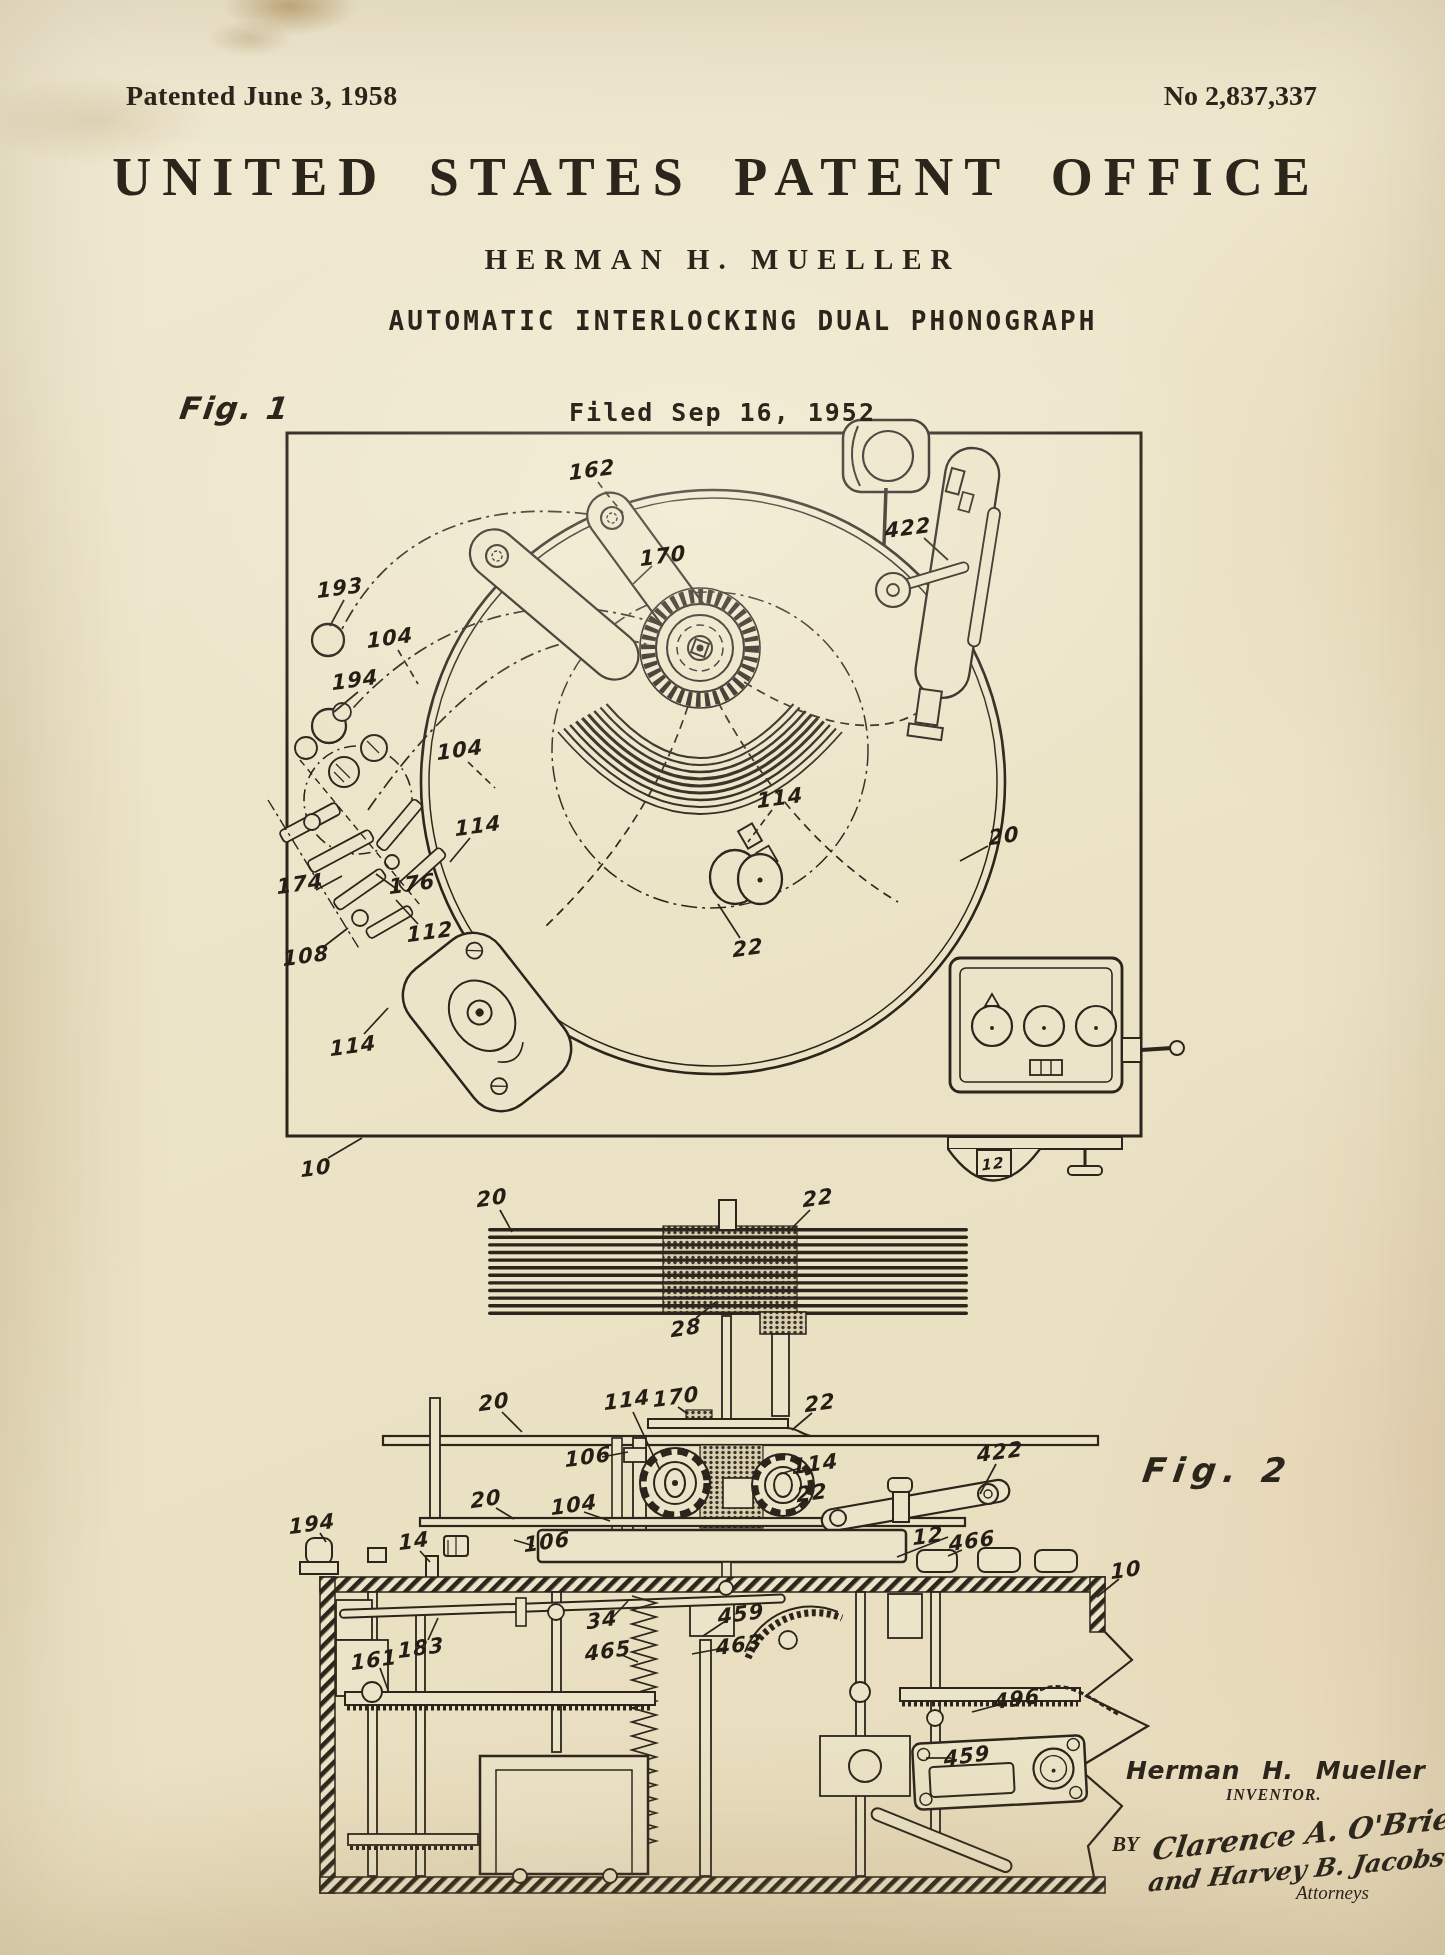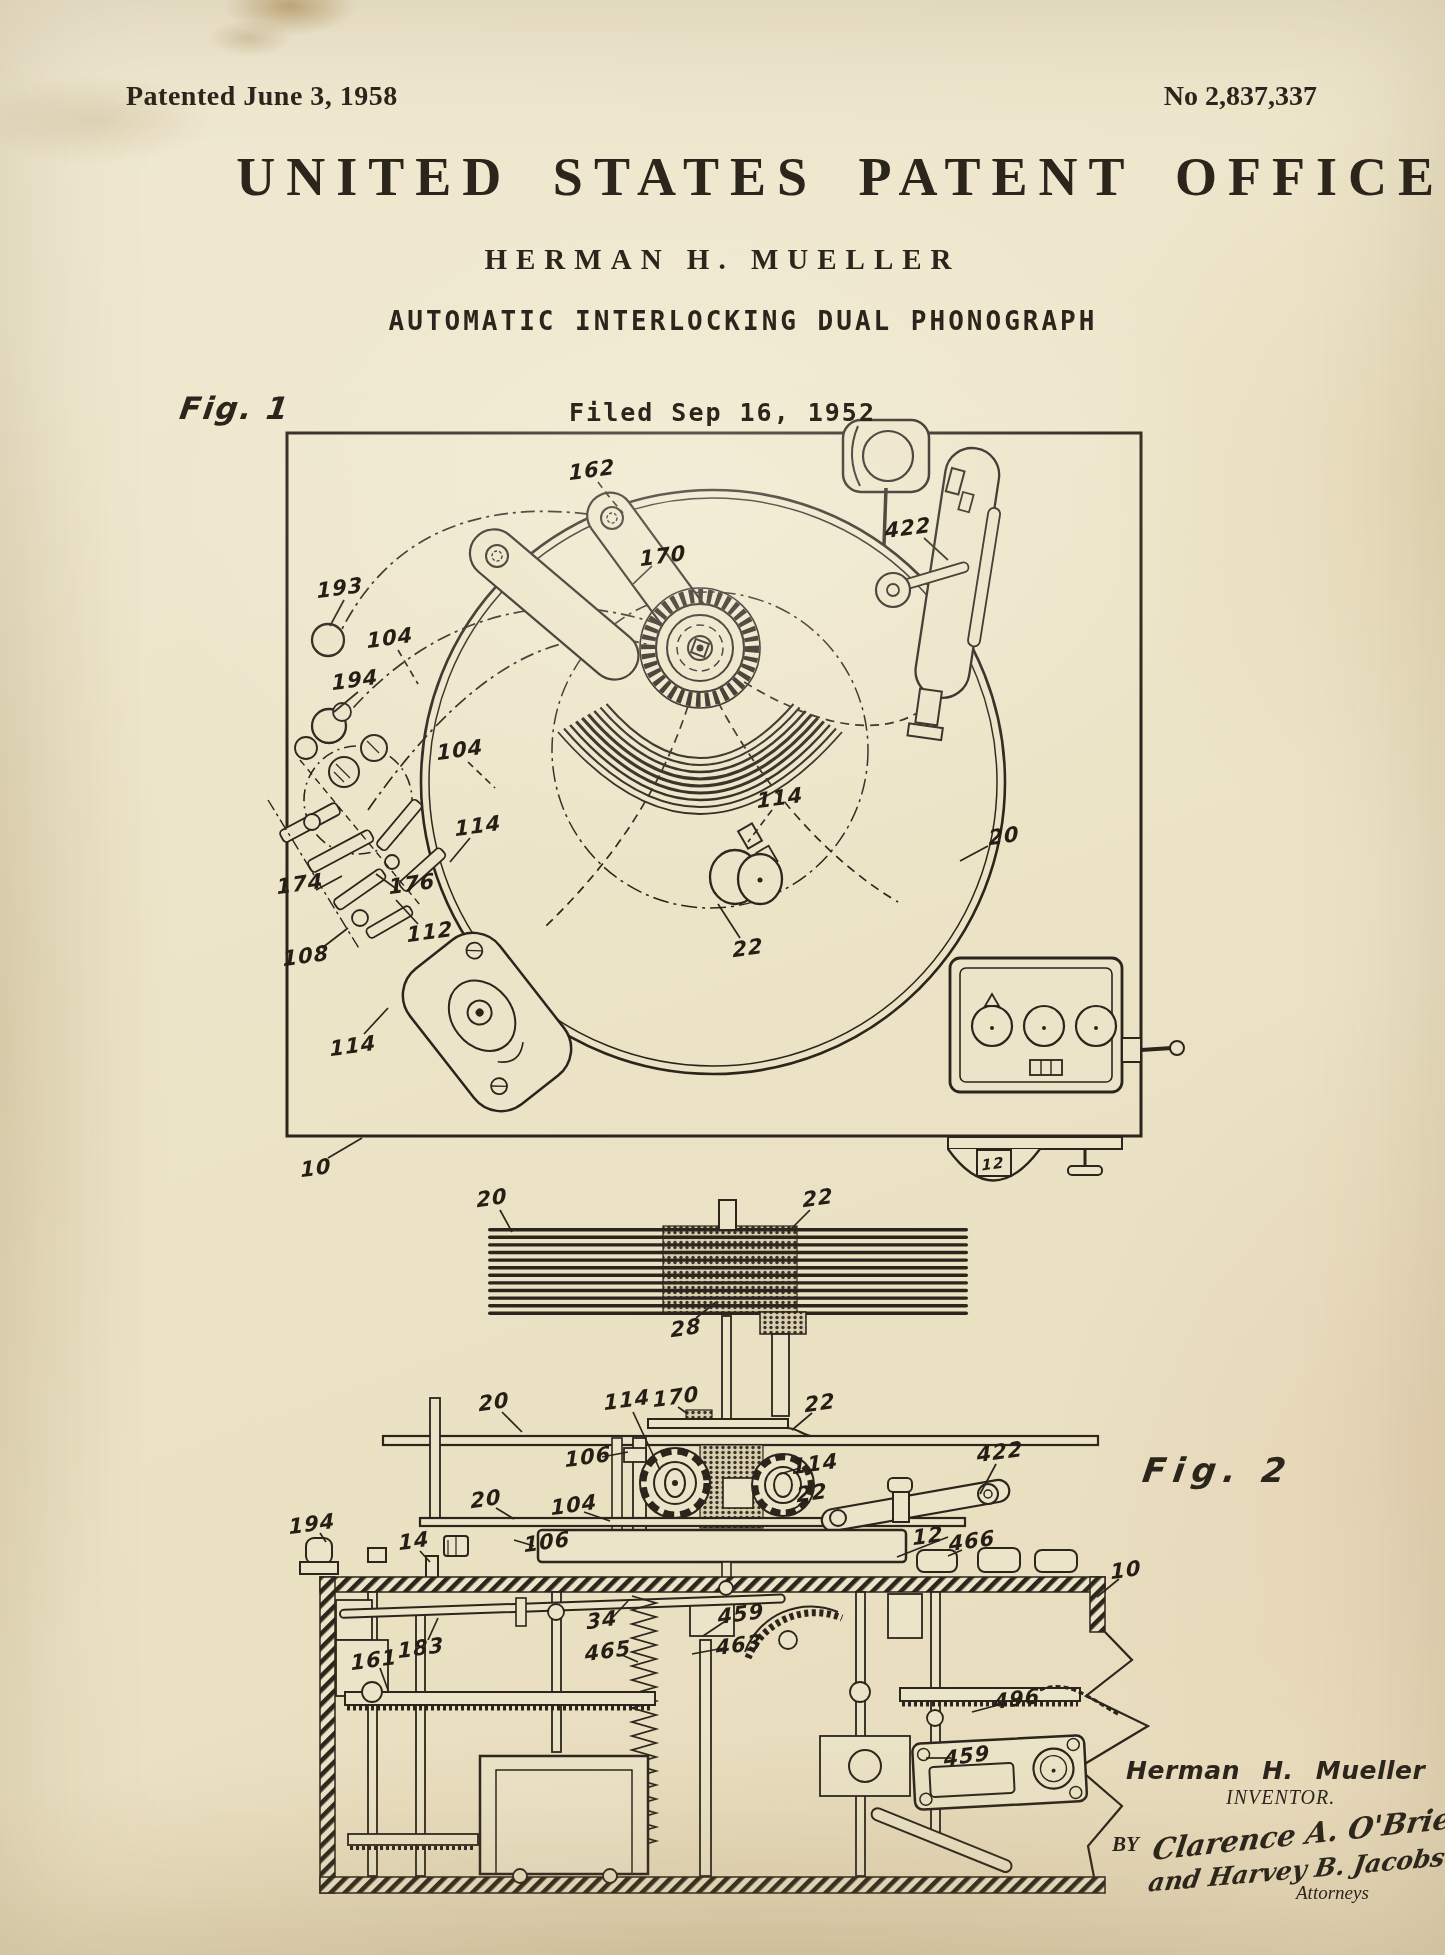--- a/index.html
+++ b/index.html
@@ -13,37 +13,37 @@
       radial-gradient(ellipse 160px 60px at 95px 120px, rgba(150,120,65,.18), rgba(150,120,65,0) 75%),
       radial-gradient(ellipse 760px 520px at 48% 26%, rgba(255,255,244,.28), rgba(255,255,244,0) 72%),
       radial-gradient(ellipse 460px 640px at 97% 74%, rgba(210,150,120,.13), rgba(210,150,120,0) 75%),
       radial-gradient(ellipse 420px 520px at 99% 24%, rgba(200,165,110,.16), rgba(200,165,110,0) 78%),
       radial-gradient(ellipse 1300px 320px at 50% 101%, rgba(155,125,70,.20), rgba(155,125,70,0) 78%),
       radial-gradient(ellipse 260px 900px at -2% 52%, rgba(165,135,80,.17), rgba(165,135,80,0) 78%);
     box-shadow:inset 0 0 140px rgba(120,95,50,.22);}
   .t{position:absolute;white-space:nowrap;}
   .patented{left:126px;top:80px;font-size:28px;font-weight:bold;letter-spacing:.5px;}
   .patno{right:128px;top:80px;font-size:28px;font-weight:bold;}
-  .office{left:0;right:0;top:146px;text-align:right;font-size:54px;font-weight:bold;
+  .office{left:0;right:12px;top:146px;text-align:center;font-size:54px;font-weight:bold;
           letter-spacing:11px;word-spacing:16px;}
   .invname{left:0;right:0;top:243px;text-align:center;font-size:29px;font-weight:bold;letter-spacing:9px;}
   .mono{font-family:"DejaVu Sans Mono","Liberation Mono",monospace;font-weight:bold;}
   .tl1{left:0;right:0;top:306px;text-align:center;font-size:26px;letter-spacing:3px;margin-left:41px;}
   .tl2{left:0;right:0;top:344px;text-align:center;font-size:26px;letter-spacing:3px;}
   .filed{left:0;right:0;top:398px;text-align:center;font-size:25px;letter-spacing:2px;}
   .figcap{font-family:"DejaVu Sans",sans-serif;font-style:italic;font-weight:bold;transform:skewX(-8deg);}
   .figcap1{left:180px;top:390px;font-size:31px;letter-spacing:2px;}
   .figcap2{left:1143px;top:1450px;font-size:34px;letter-spacing:7px;}
   .drawing{position:absolute;left:0;top:0;}
   .num{position:absolute;transform:translate(-50%,-50%) rotate(-8deg) skewX(-6deg);
        font-family:"DejaVu Sans",sans-serif;font-style:italic;font-weight:bold;
        font-size:21px;color:#241e15;letter-spacing:1px;}
   .sig-name{left:1126px;top:1756px;font-family:"DejaVu Sans",sans-serif;font-style:italic;
             font-weight:bold;font-size:25px;word-spacing:13px;letter-spacing:.5px;}
-  .sig-inventor{left:1226px;top:1786px;font-style:italic;font-weight:normal;font-size:20px;letter-spacing:1px;}
+  .sig-inventor{left:1226px;top:1786px;font-style:italic;font-weight:bold;font-size:16px;letter-spacing:1px;}
   .sig-by{left:1112px;top:1832px;font-style:italic;font-weight:bold;font-size:21px;}
   .script{font-family:"DejaVu Serif",serif;font-style:italic;font-weight:bold;color:#2d261c;}
   .sig1{left:1152px;top:1816px;font-size:29px;transform:rotate(-6deg) skewX(-14deg);letter-spacing:0px;}
   .sig2{left:1148px;top:1854px;font-size:25px;transform:rotate(-5deg) skewX(-14deg);}
   .sig-att{left:1296px;top:1882px;font-style:italic;font-size:19px;}
 </style>
 </head>
 <body>
 
 <div class="page">

